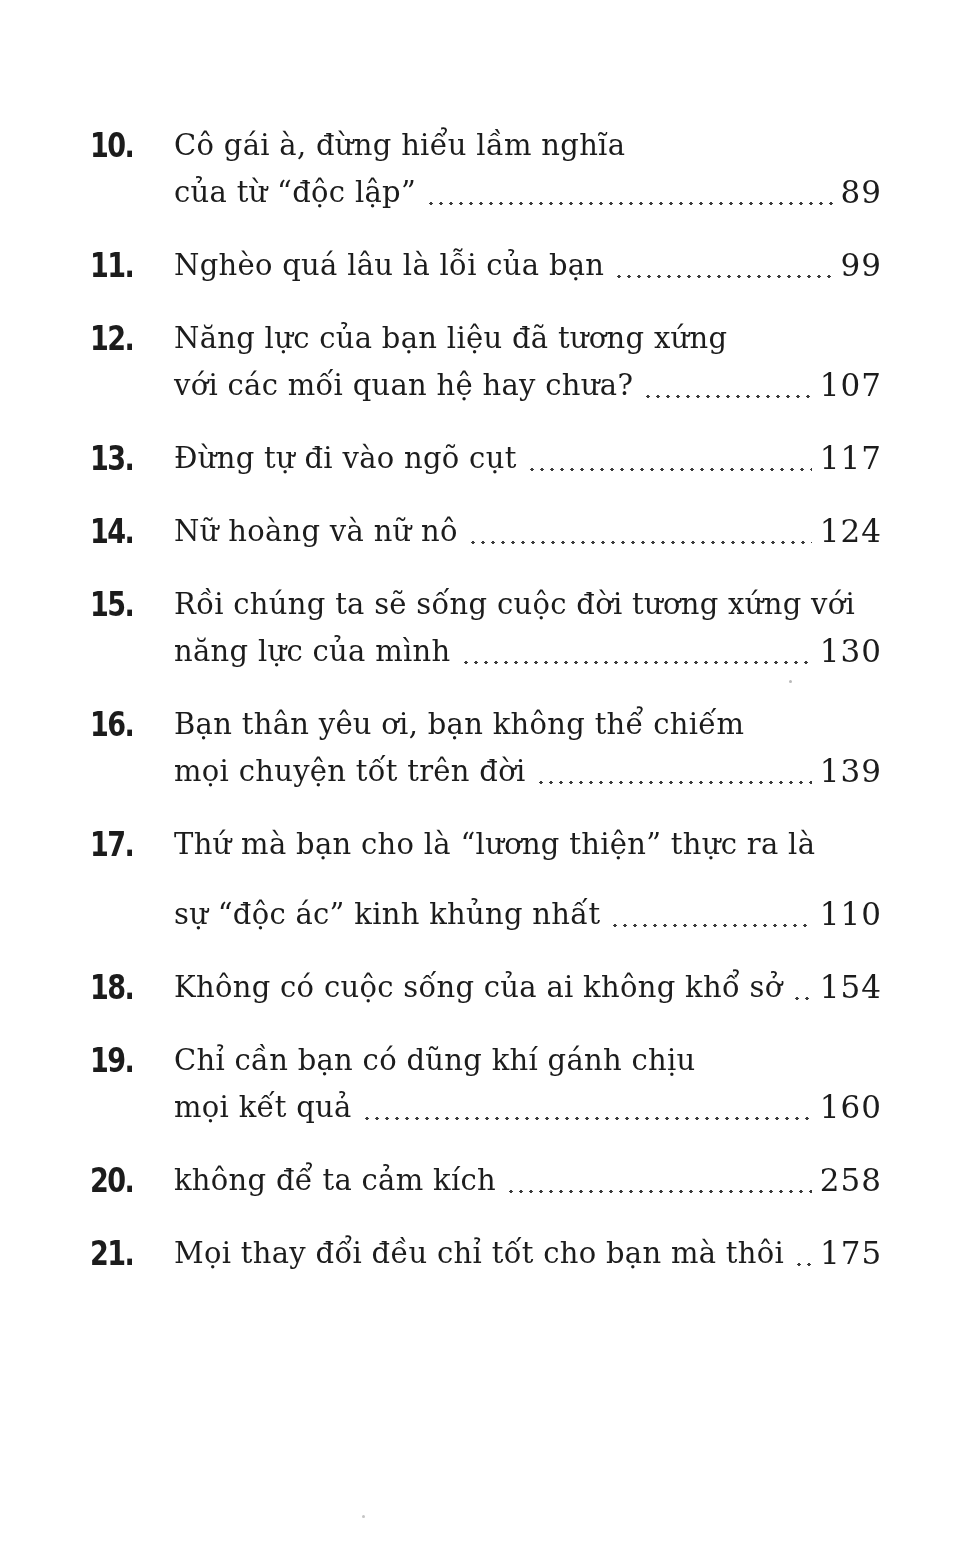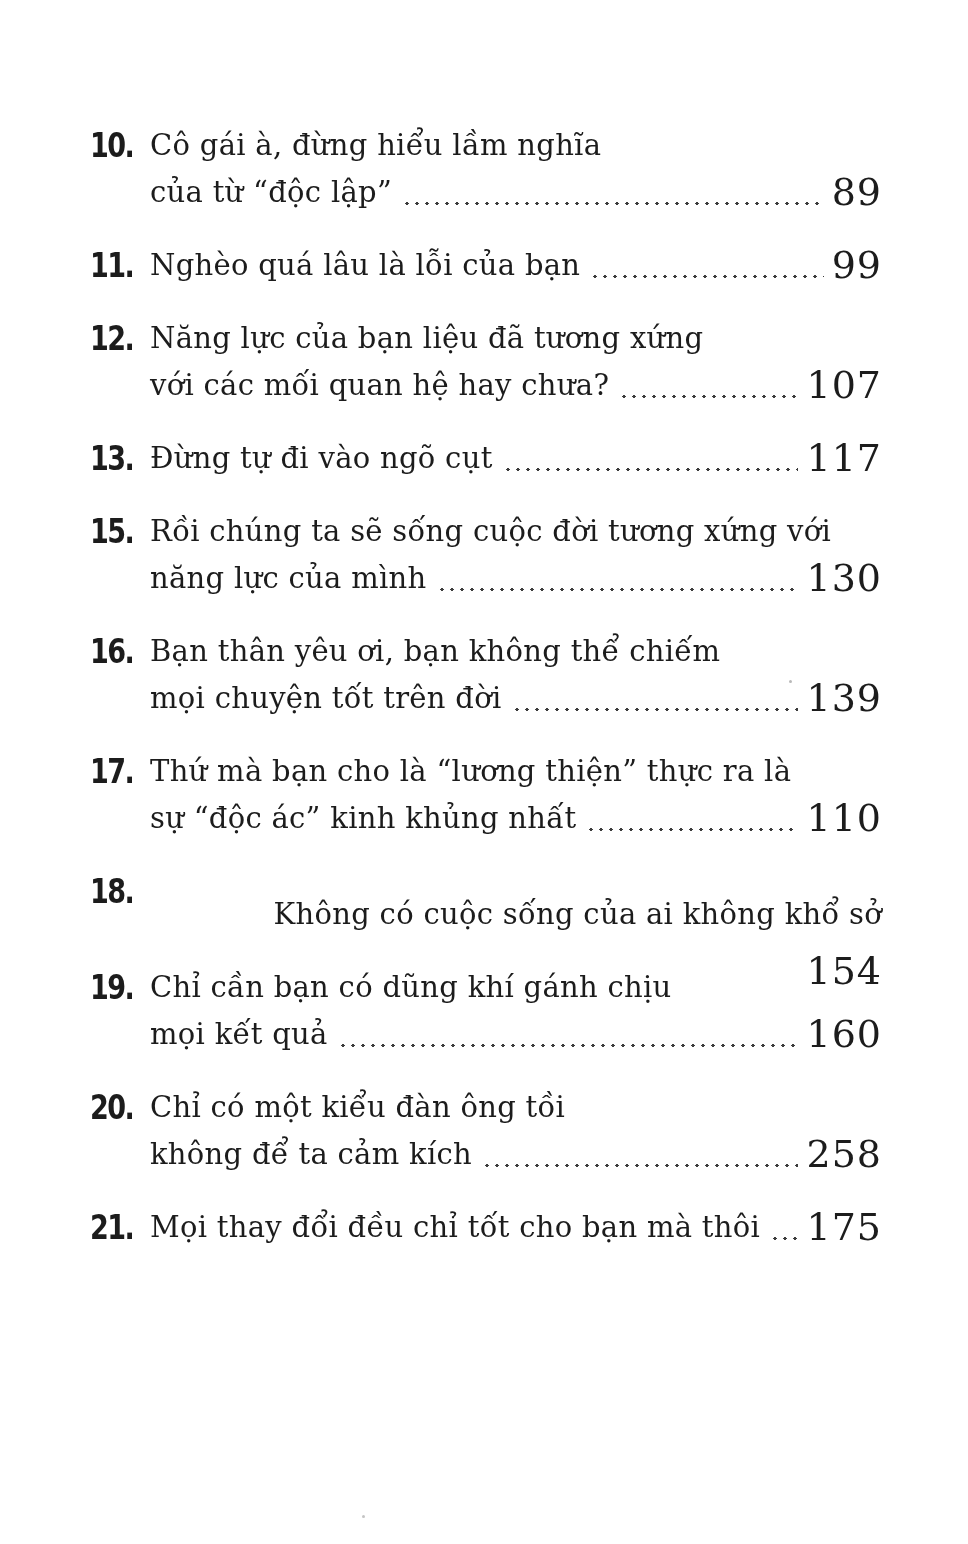--- a/index.html
+++ b/index.html
@@ -44,47 +44,47 @@
   .entry-body {
     flex: 1 1 auto;
     min-width: 0;
   }
   .line {
     line-height: 47px;
     height: 47px;
     white-space: nowrap;
     font-size: 29px;
     letter-spacing: 0.3px;
+    margin-left: 24px;
   }
   .line.lastline {
     display: flex;
     align-items: flex-end;
   }
   .line .title-text {
     flex: 0 0 auto;
   }
   .leader {
     flex: 1 1 auto;
     min-width: 18px;
     height: 5px;
     margin: 0 8px 10px 10px;
     background-image: radial-gradient(circle, #3c3c3c 1.7px, rgba(0,0,0,0) 1.8px);
     background-size: 10px 5px;
     background-repeat: repeat-x;
     background-position: 0 50%;
   }
   .pagenum {
     flex: 0 0 auto;
-    font-size: 38px;
+    font-size: 31px;
     letter-spacing: 1px;
   }
   
   .entry:nth-child(8) .line.lastline {
     margin-top: 23px;
-    flex-direction: column;
   }
   
   .speck {
     position: absolute;
     left: 789px;
     top: 680px;
     width: 3px;
     height: 3px;
     border-radius: 50%;
     background: #b9b9b9;
@@ -140,20 +140,30 @@
         <span class="num">13.</span>
         <div class="entry-body">
           <div class="line lastline">
             <span class="title-text">Đừng tự đi vào ngõ cụt</span>
             <span class="leader"></span>
             <span class="pagenum">117</span>
           </div>
         </div>
       </div>
       <div class="entry">
+        <span class="num">14.</span>
+        <div class="entry-body">
+          <div class="line lastline">
+            <span class="title-text">Nữ hoàng và nữ nô</span>
+            <span class="leader"></span>
+            <span class="pagenum">124</span>
+          </div>
+        </div>
+      </div>
+      <div class="entry">
         <span class="num">15.</span>
         <div class="entry-body">
           <div class="line"><span class="title-text">Rồi chúng ta sẽ sống cuộc đời tương xứng với</span></div>
           <div class="line lastline">
             <span class="title-text">năng lực của mình</span>
             <span class="leader"></span>
             <span class="pagenum">130</span>
           </div>
         </div>
       </div>
@@ -196,21 +206,20 @@
           <div class="line lastline">
             <span class="title-text">mọi kết quả</span>
             <span class="leader"></span>
             <span class="pagenum">160</span>
           </div>
         </div>
       </div>
       <div class="entry">
         <span class="num">20.</span>
         <div class="entry-body">
-          <div class="line"><span class="title-text">Chỉ có một kiểu đàn ông tồi</span></div>
           <div class="line lastline">
             <span class="title-text">không để ta cảm kích</span>
             <span class="leader"></span>
             <span class="pagenum">258</span>
           </div>
         </div>
       </div>
       <div class="entry">
         <span class="num">21.</span>
         <div class="entry-body">

